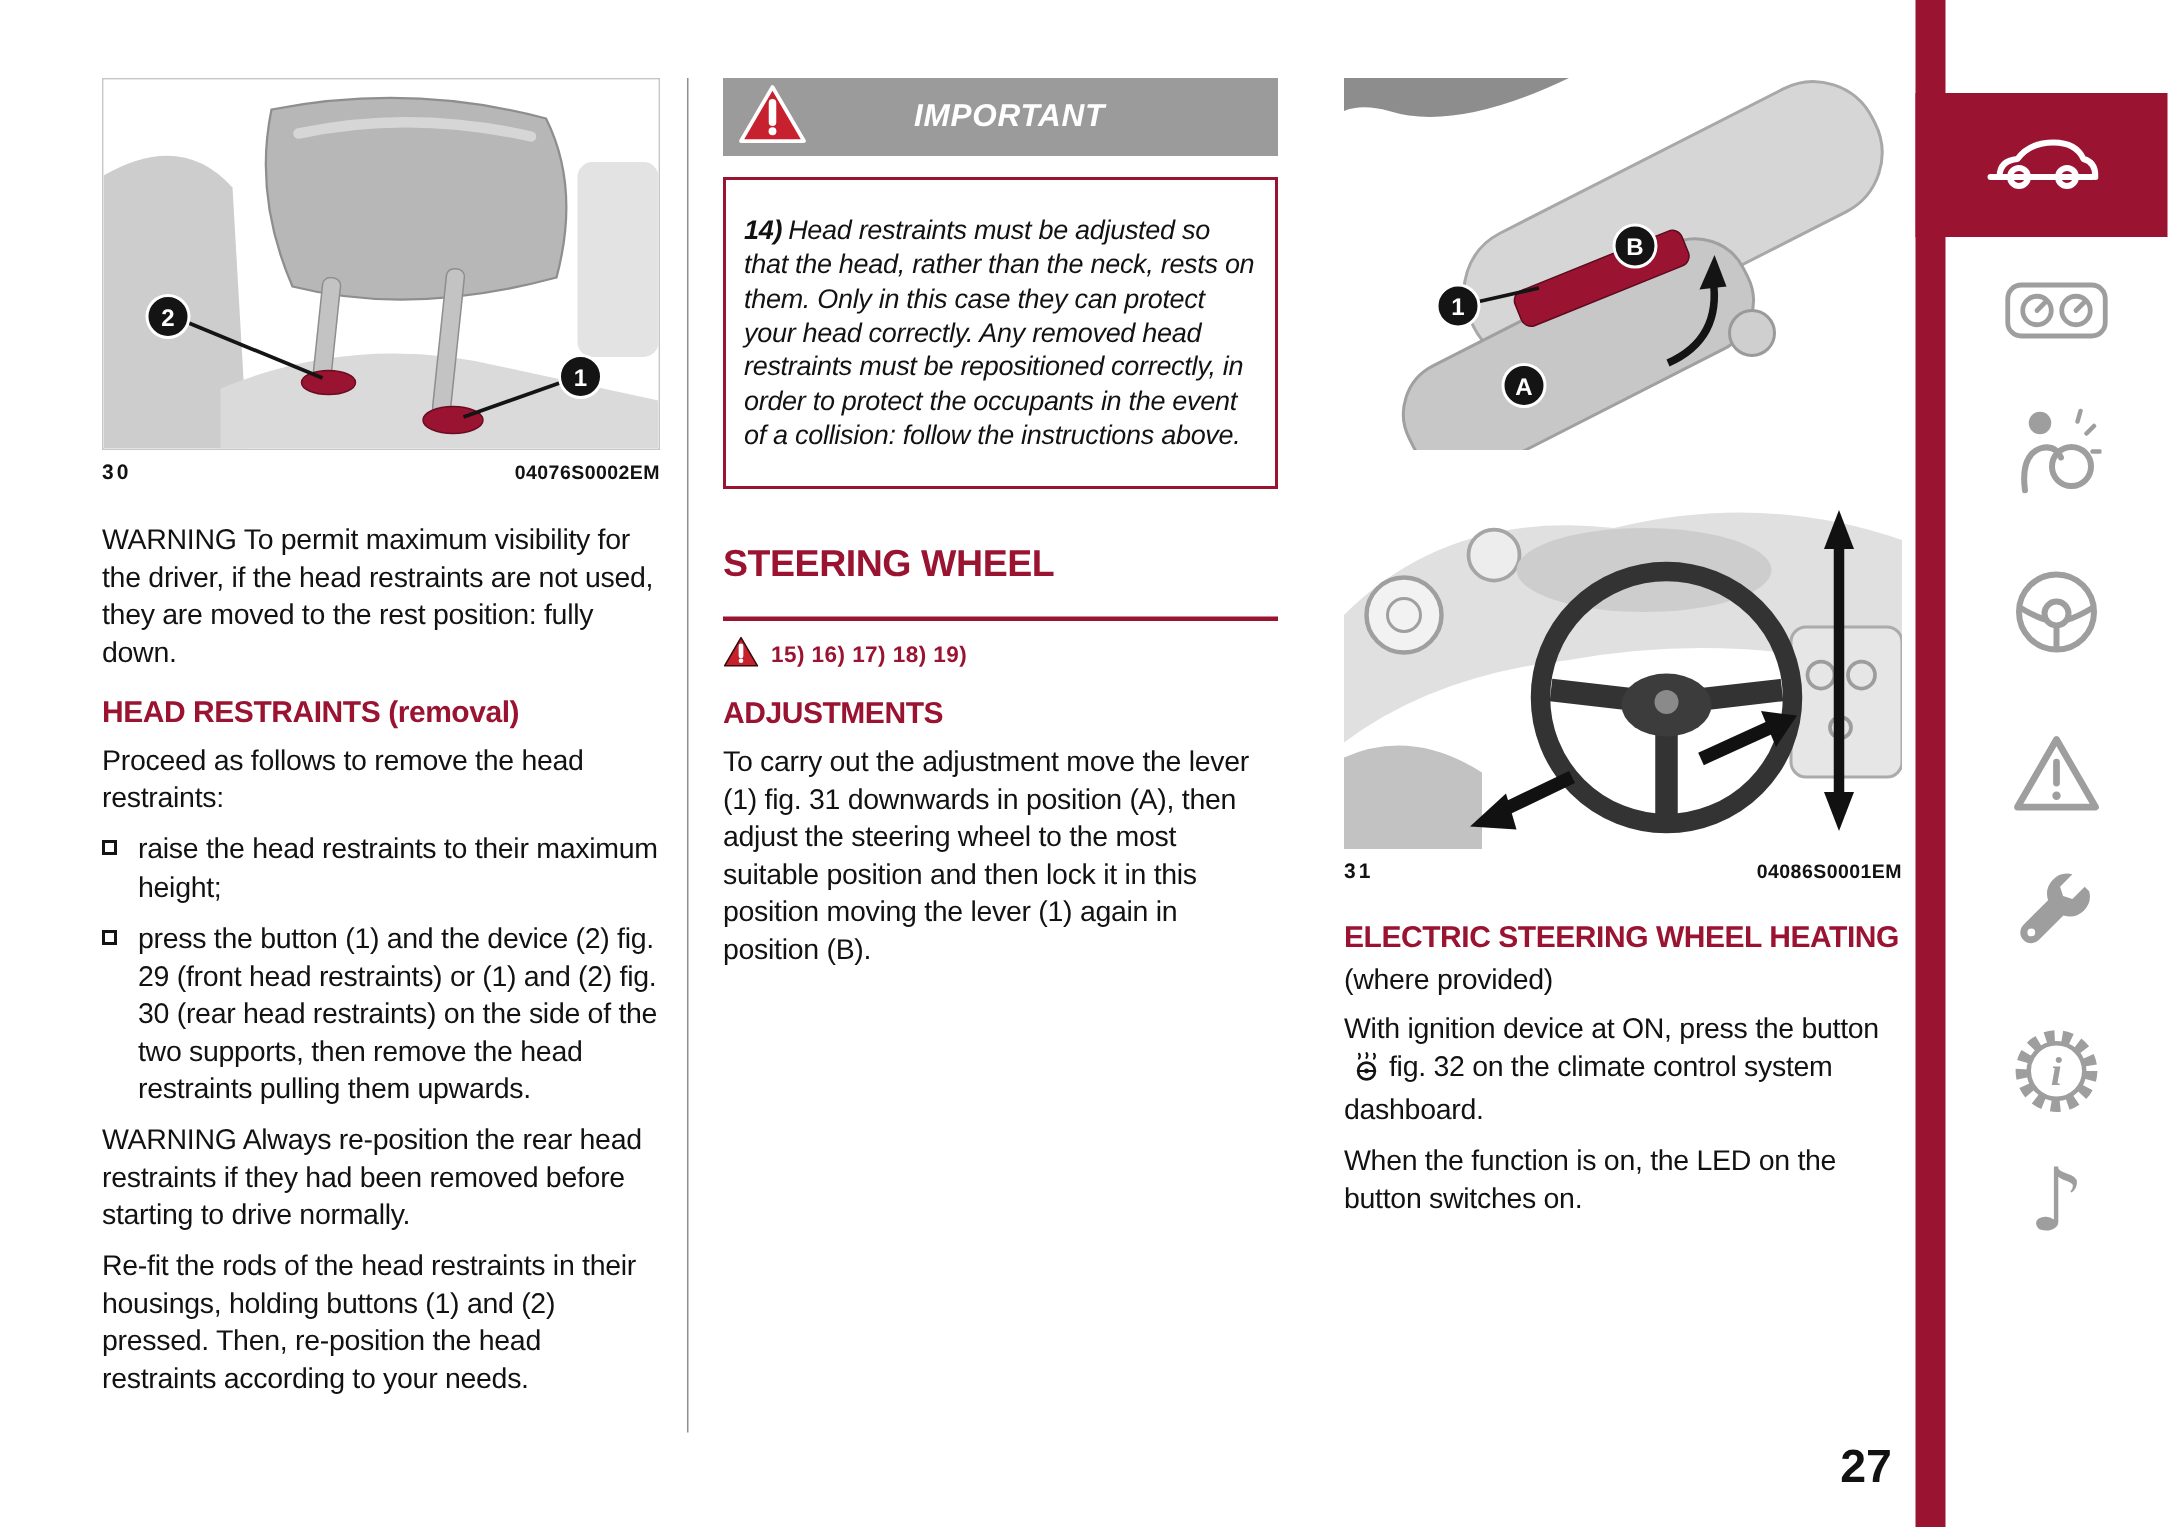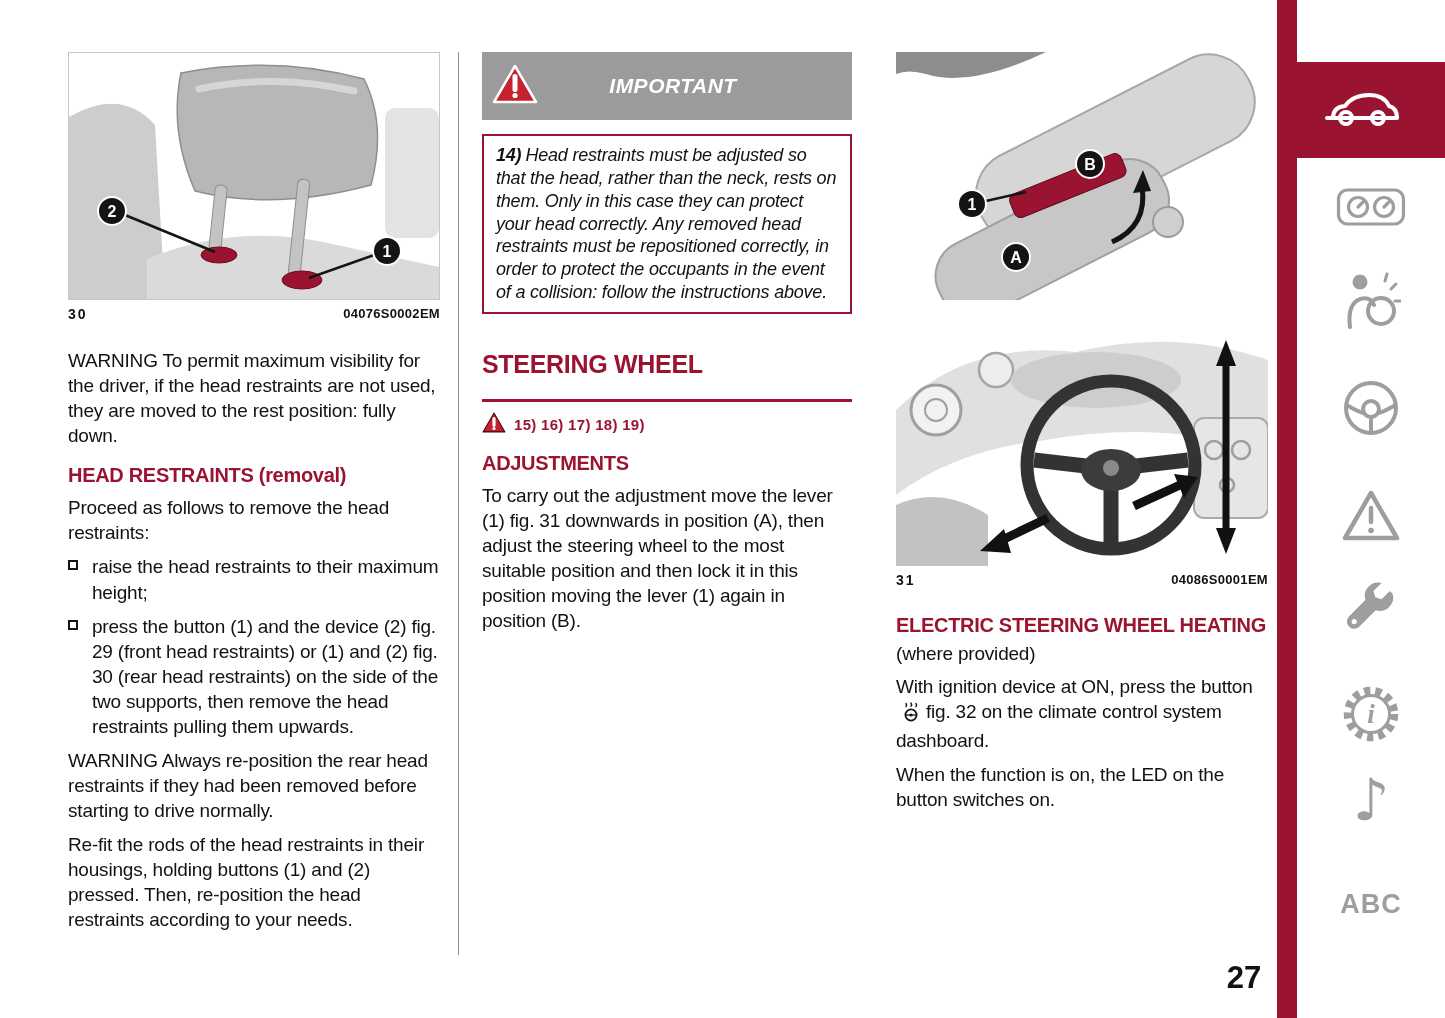--- a/index.html
+++ b/index.html
@@ -15,32 +15,32 @@
   .page{position:absolute;inset:0}
   .col{position:absolute;top:52px}
   .col-left{left:68px;width:372px}
   .col-mid{left:482px;width:370px}
   .col-right{left:896px;width:372px}
   .vdivider{position:absolute;left:458px;top:52px;width:1px;height:903px;background:#8f8f8f}
   .body{font-size:19px;line-height:1.32;letter-spacing:-0.2px;margin-bottom:9px}
   .figure{border:1px solid #c6c6c6;background:#fff}
   .figure.noframe{border:none}
   .figure svg{display:block}
-  .figcap{display:flex;justify-content:space-between;align-items:flex-start;margin-top:6px;font-weight:bold}
+  .figcap{display:flex;justify-content:space-between;align-items:flex-end;margin-top:6px;font-weight:bold}
   .figno{font-size:14px;letter-spacing:2px}
   .figcode{font-size:13px;letter-spacing:.3px}
   .h-red{color:var(--accent);font-size:20px;font-weight:bold;letter-spacing:-0.3px;margin:16px 0 8px}
   .nowrap{white-space:nowrap}
   .h2-red{color:var(--accent);font-size:25px;font-weight:bold;letter-spacing:-0.3px;border-bottom:3px solid var(--accent);padding-bottom:20px;margin:36px 0 10px}
   .bullet{display:flex;gap:14px;margin-bottom:9px}
   .bullet .body{margin-bottom:0}
   .sq{flex:0 0 auto;width:10px;height:10px;border:2px solid #141414;margin-top:6px}
-  .imp-bar{height:68px;background:var(--bar-gray);display:flex;align-items:center;padding:0 10px}
+  .imp-bar{height:52px;background:var(--bar-gray);display:flex;align-items:center;padding:0 10px}
   .imp-title{flex:1;text-align:center;color:#fff;font-size:21px;font-weight:bold;font-style:italic;letter-spacing:.5px;padding-right:34px}
-  .imp-box{border:2px solid var(--accent);margin-top:14px;padding:8px 12px;font-style:italic;font-size:18px;line-height:1.27;letter-spacing:-0.2px}
+  .imp-box{border:2px solid var(--accent);margin-top:14px;padding:22px 12px;font-style:italic;font-size:18px;line-height:1.27;letter-spacing:-0.2px}
   .note-no{margin-right:4px}
   .refs{display:flex;align-items:center;gap:8px;margin:2px 0 16px;color:var(--accent);font-weight:bold;font-size:15px;letter-spacing:.3px}
   .pagenum{position:absolute;top:960px;left:1204px;width:80px;text-align:center;font-size:31px;font-weight:bold}
   .sidebar{position:absolute;top:0;right:0;width:168px;height:1018px;background:#fff}
   .strip{position:absolute;left:0;top:0;width:20px;height:100%;background:var(--accent)}
   .tab{position:absolute;left:20px;width:148px;display:flex;align-items:center;justify-content:center;color:var(--icon-gray);cursor:pointer}
   .tab.active{left:0;width:168px;background:var(--accent);color:#fff}
   .t-car{top:62px;height:96px}
   .t-cluster{top:175px;height:64px}
   .t-airbag{top:266px;height:68px}
@@ -282,18 +282,15 @@
         <circle cx="30" cy="30" r="23" stroke="currentColor" stroke-width="8.5" stroke-dasharray="6.2 5.0"></circle>
         <circle cx="30" cy="30" r="18.5" stroke="currentColor" stroke-width="3"></circle>
         <text x="30" y="39" text-anchor="middle" font-family="Liberation Serif, serif" font-size="27" font-style="italic" font-weight="bold" fill="currentColor">i</text>
       </svg>
     </div>
 
     <div class="tab t-note">
       <span class="note-glyph"></span>
     </div>
 
-    <div class="tab t-abc">
-      <span class="abc-label">ABC</span>
-    </div>
   </aside>
 
 </div>
 
 </body></html>

